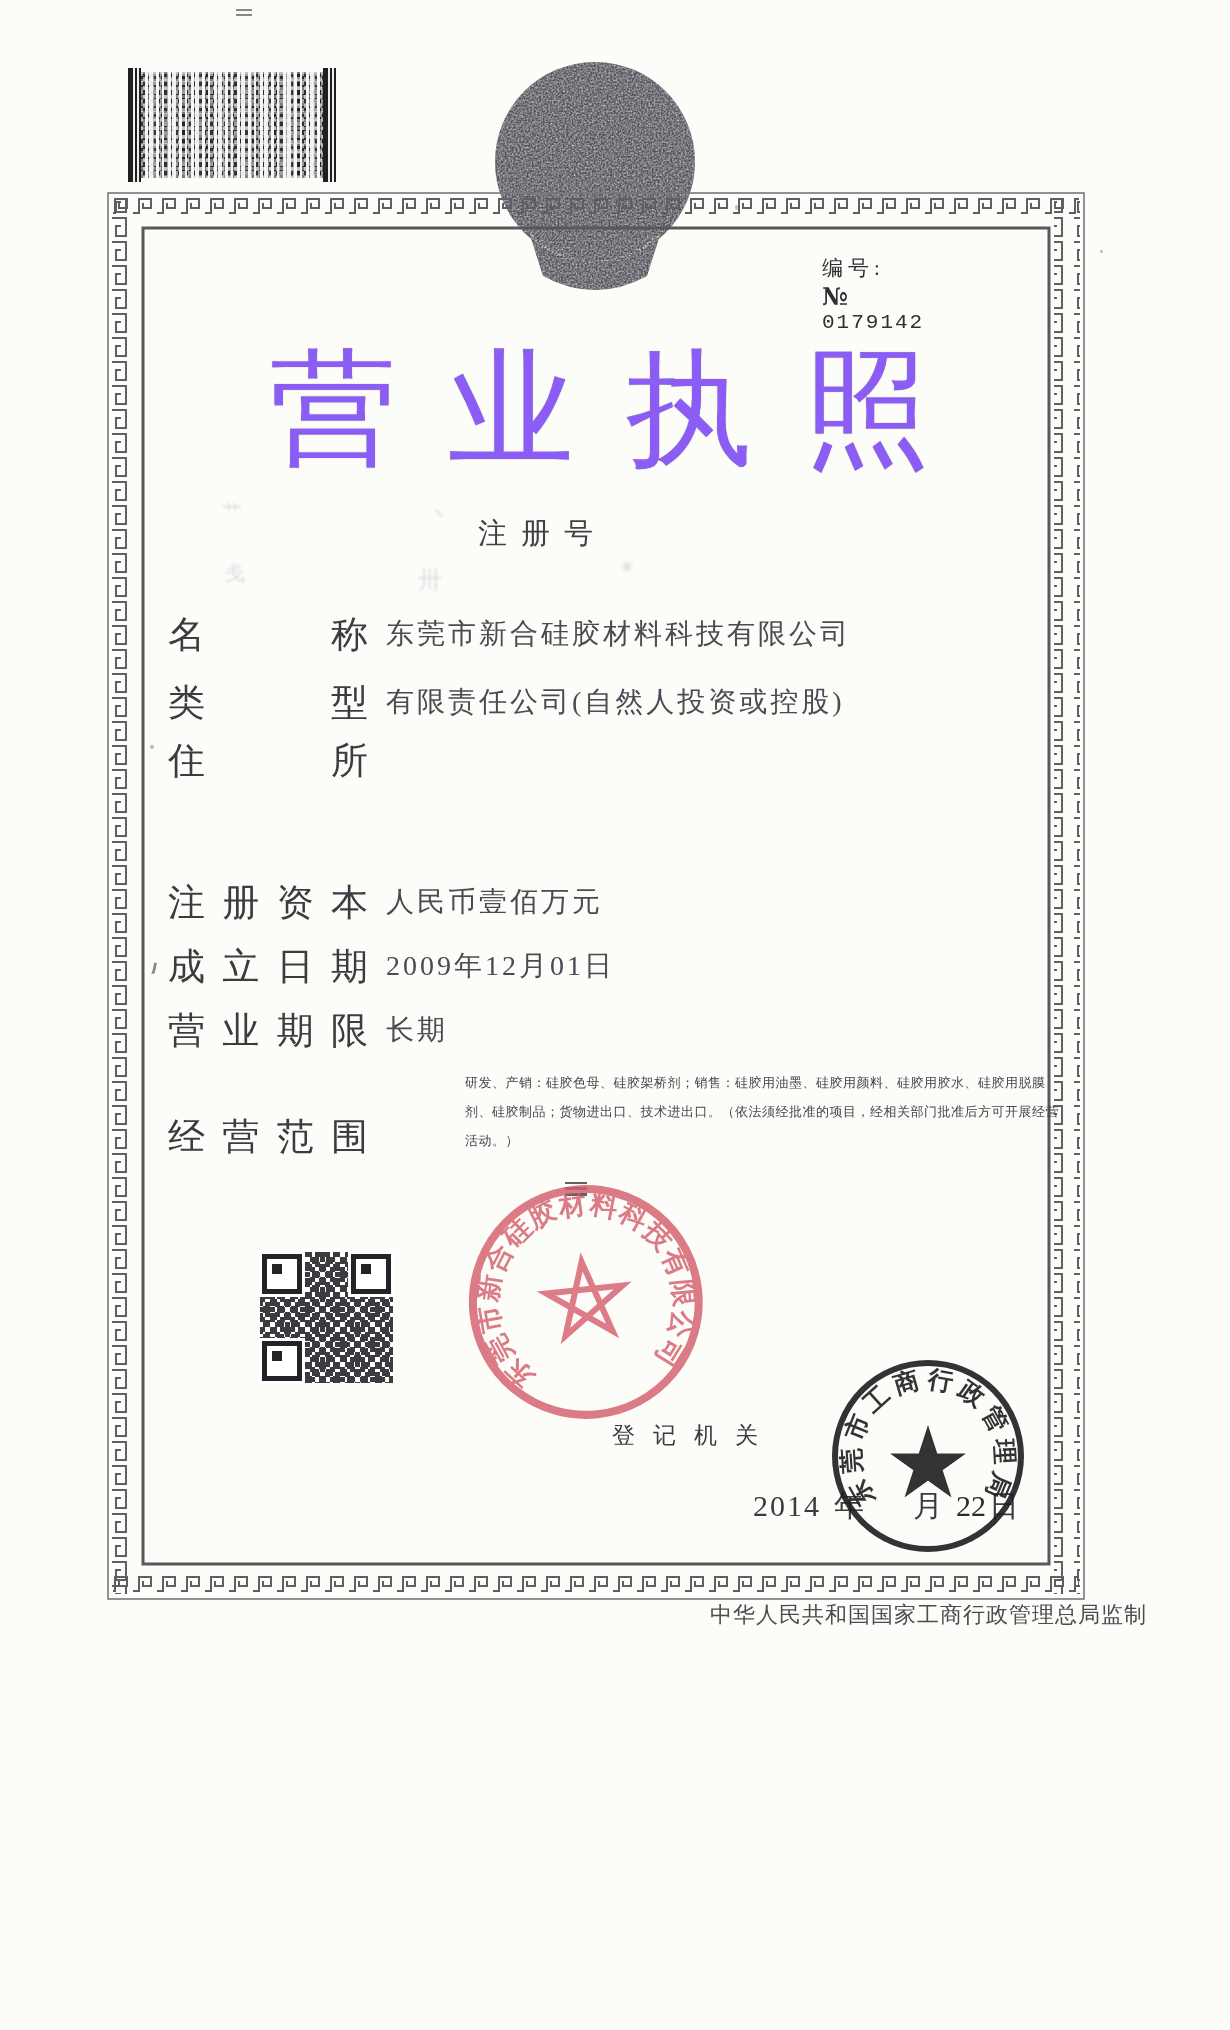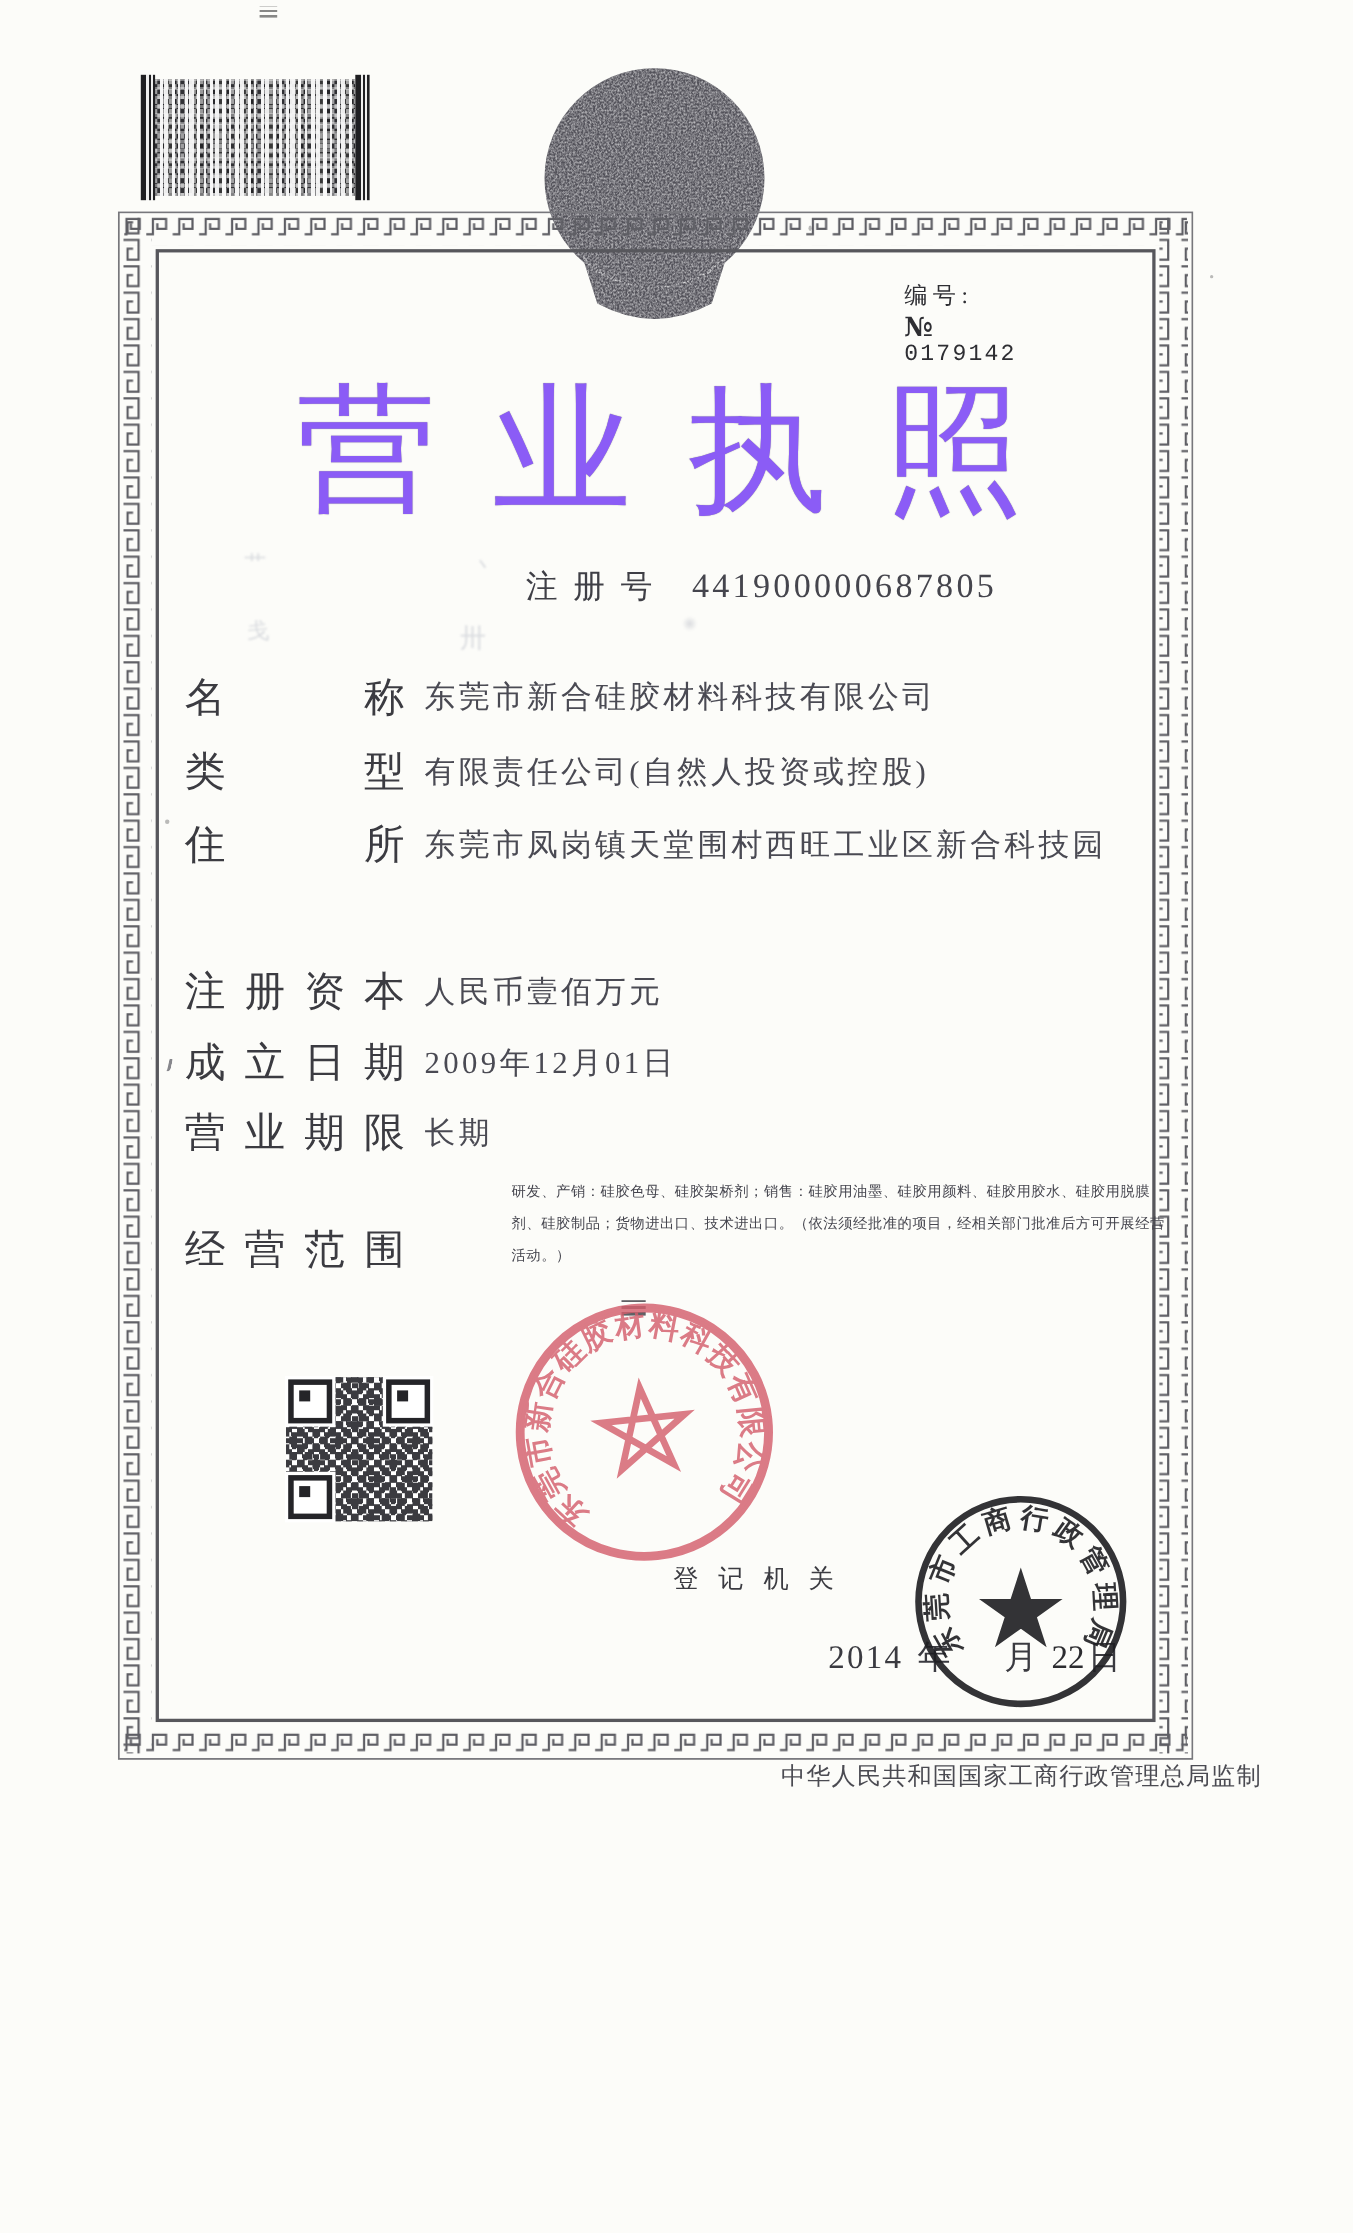--- a/index.html
+++ b/index.html
@@ -139,34 +139,32 @@
   <div class="title">营业执照</div>
 
   <div class="ghost" style="left:222px;top:498px;">艹</div>
   <div class="ghost" style="left:430px;top:502px;">丶</div>
   <div class="ghost" style="left:225px;top:560px;">戋</div>
   <div class="ghost" style="left:418px;top:564px;font-size:24px;">卅</div>
   <div class="smudge" style="left:620px;top:560px;width:14px;height:14px;"></div>
 
   <div class="regno">
     <span class="lbl">注册号</span>
-    <span class="val">441900000687805</span>
   </div>
 
   <div class="row" style="top:608px">
     <div class="f-label">名称</div>
     <div class="f-value">东莞市新合硅胶材料科技有限公司</div>
   </div>
   <div class="row" style="top:676px">
     <div class="f-label">类型</div>
     <div class="f-value">有限责任公司(自然人投资或控股)</div>
   </div>
   <div class="row" style="top:742px">
     <div class="f-label">住所</div>
-    <div class="f-value">东莞市凤岗镇天堂围村西旺工业区新合科技园</div>
   </div>
   <div class="row" style="top:876px">
     <div class="f-label">注册资本</div>
     <div class="f-value">人民币壹佰万元</div>
   </div>
   <div class="row" style="top:940px">
     <div class="f-label">成立日期</div>
     <div class="f-value">2009年12月01日</div>
   </div>
   <div class="row" style="top:1004px">

